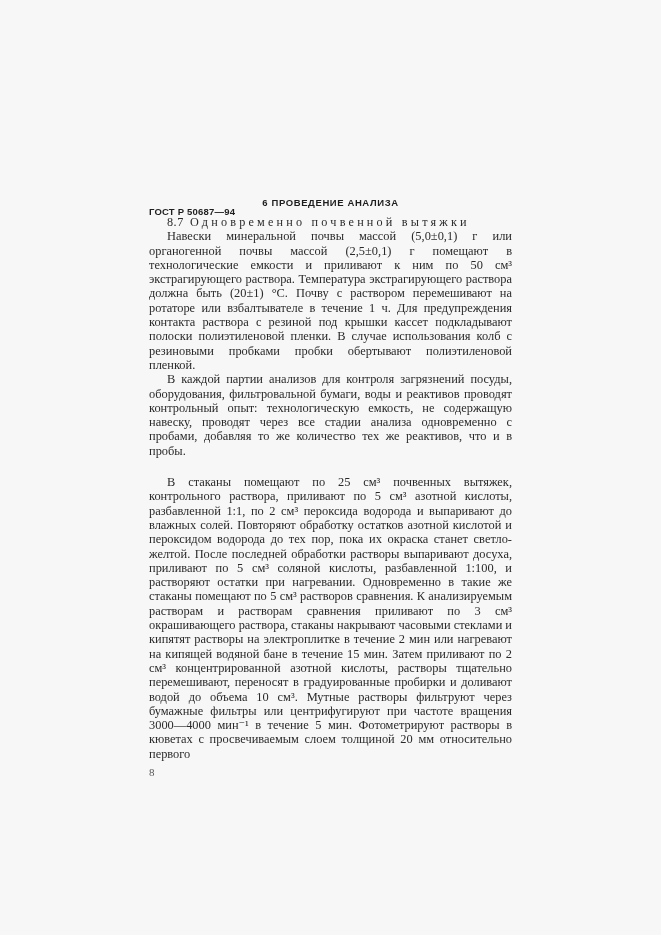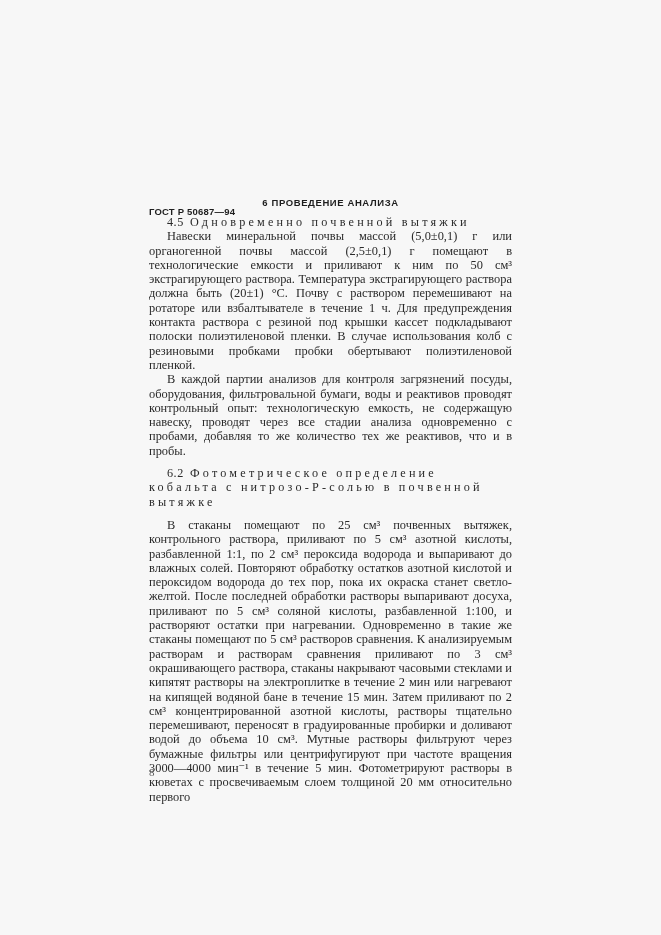--- a/index.html
+++ b/index.html
@@ -73,26 +73,25 @@
   </style>
 </head>
 <body>
 
 <div>
   <div class="header-code">ГОСТ Р 50687—94</div>
   <div class="section-title">6 ПРОВЕДЕНИЕ АНАЛИЗА</div>
 
   <div class="body-text">
     <div>
-      <p class="sub-heading"><span class="num">4.5</span> <span>Одновременно почвенной вытяжки</span></p>
+      <p class="sub-heading"><span class="num">8.7</span> <span>Одновременно почвенной вытяжки</span></p>
       <p class="p">Навески минеральной почвы массой (5,0±0,1) г или органогенной почвы массой (2,5±0,1) г помещают в технологические емкости и приливают к ним по 50 см³ экстрагирующего раствора. Температура экстрагирующего раствора должна быть (20±1) °С. Почву с раствором перемешивают на ротаторе или взбалтывателе в течение 1 ч. Для предупреждения контакта раствора с резиной под крышки кассет подкладывают полоски полиэтиленовой пленки. В случае использования колб с резиновыми пробками пробки обертывают полиэтиленовой пленкой.</p>
       <p class="p">В каждой партии анализов для контроля загрязнений посуды, оборудования, фильтровальной бумаги, воды и реактивов проводят контрольный опыт: технологическую емкость, не содержащую навеску, проводят через все стадии анализа одновременно с пробами, добавляя то же количество тех же реактивов, что и в пробы.</p>
     </div>
     <div class="gap-small"></div>
     <div>
-      <p class="sub-heading"><span class="num">6.2</span> <span>Фотометрическое определение кобальта с нитрозо-Р-солью в почвенной вытяжке</span></p>
       <div class="gap-medium"></div>
       <p class="p">В стаканы помещают по 25 см³ почвенных вытяжек, контрольного раствора, приливают по 5 см³ азотной кислоты, разбавленной 1:1, по 2 см³ пероксида водорода и выпаривают до влажных солей. Повторяют обработку остатков азотной кислотой и пероксидом водорода до тех пор, пока их окраска станет светло-желтой. После последней обработки растворы выпаривают досуха, приливают по 5 см³ соляной кислоты, разбавленной 1:100, и растворяют остатки при нагревании. Одновременно в такие же стаканы помещают по 5 см³ растворов сравнения. К анализируемым растворам и растворам сравнения приливают по 3 см³ окрашивающего раствора, стаканы накрывают часовыми стеклами и кипятят растворы на электроплитке в течение 2 мин или нагревают на кипящей водяной бане в течение 15 мин. Затем приливают по 2 см³ концентрированной азотной кислоты, растворы тщательно перемешивают, переносят в градуированные пробирки и доливают водой до объема 10 см³. Мутные растворы фильтруют через бумажные фильтры или центрифугируют при частоте вращения 3000—4000 мин⁻¹ в течение 5 мин. Фотометрируют растворы в кюветах с просвечиваемым слоем толщиной 20 мм относительно первого</p>
     </div>
   </div>
 
   <div class="page-number">8</div>
 </div>
 
 </body></html>

